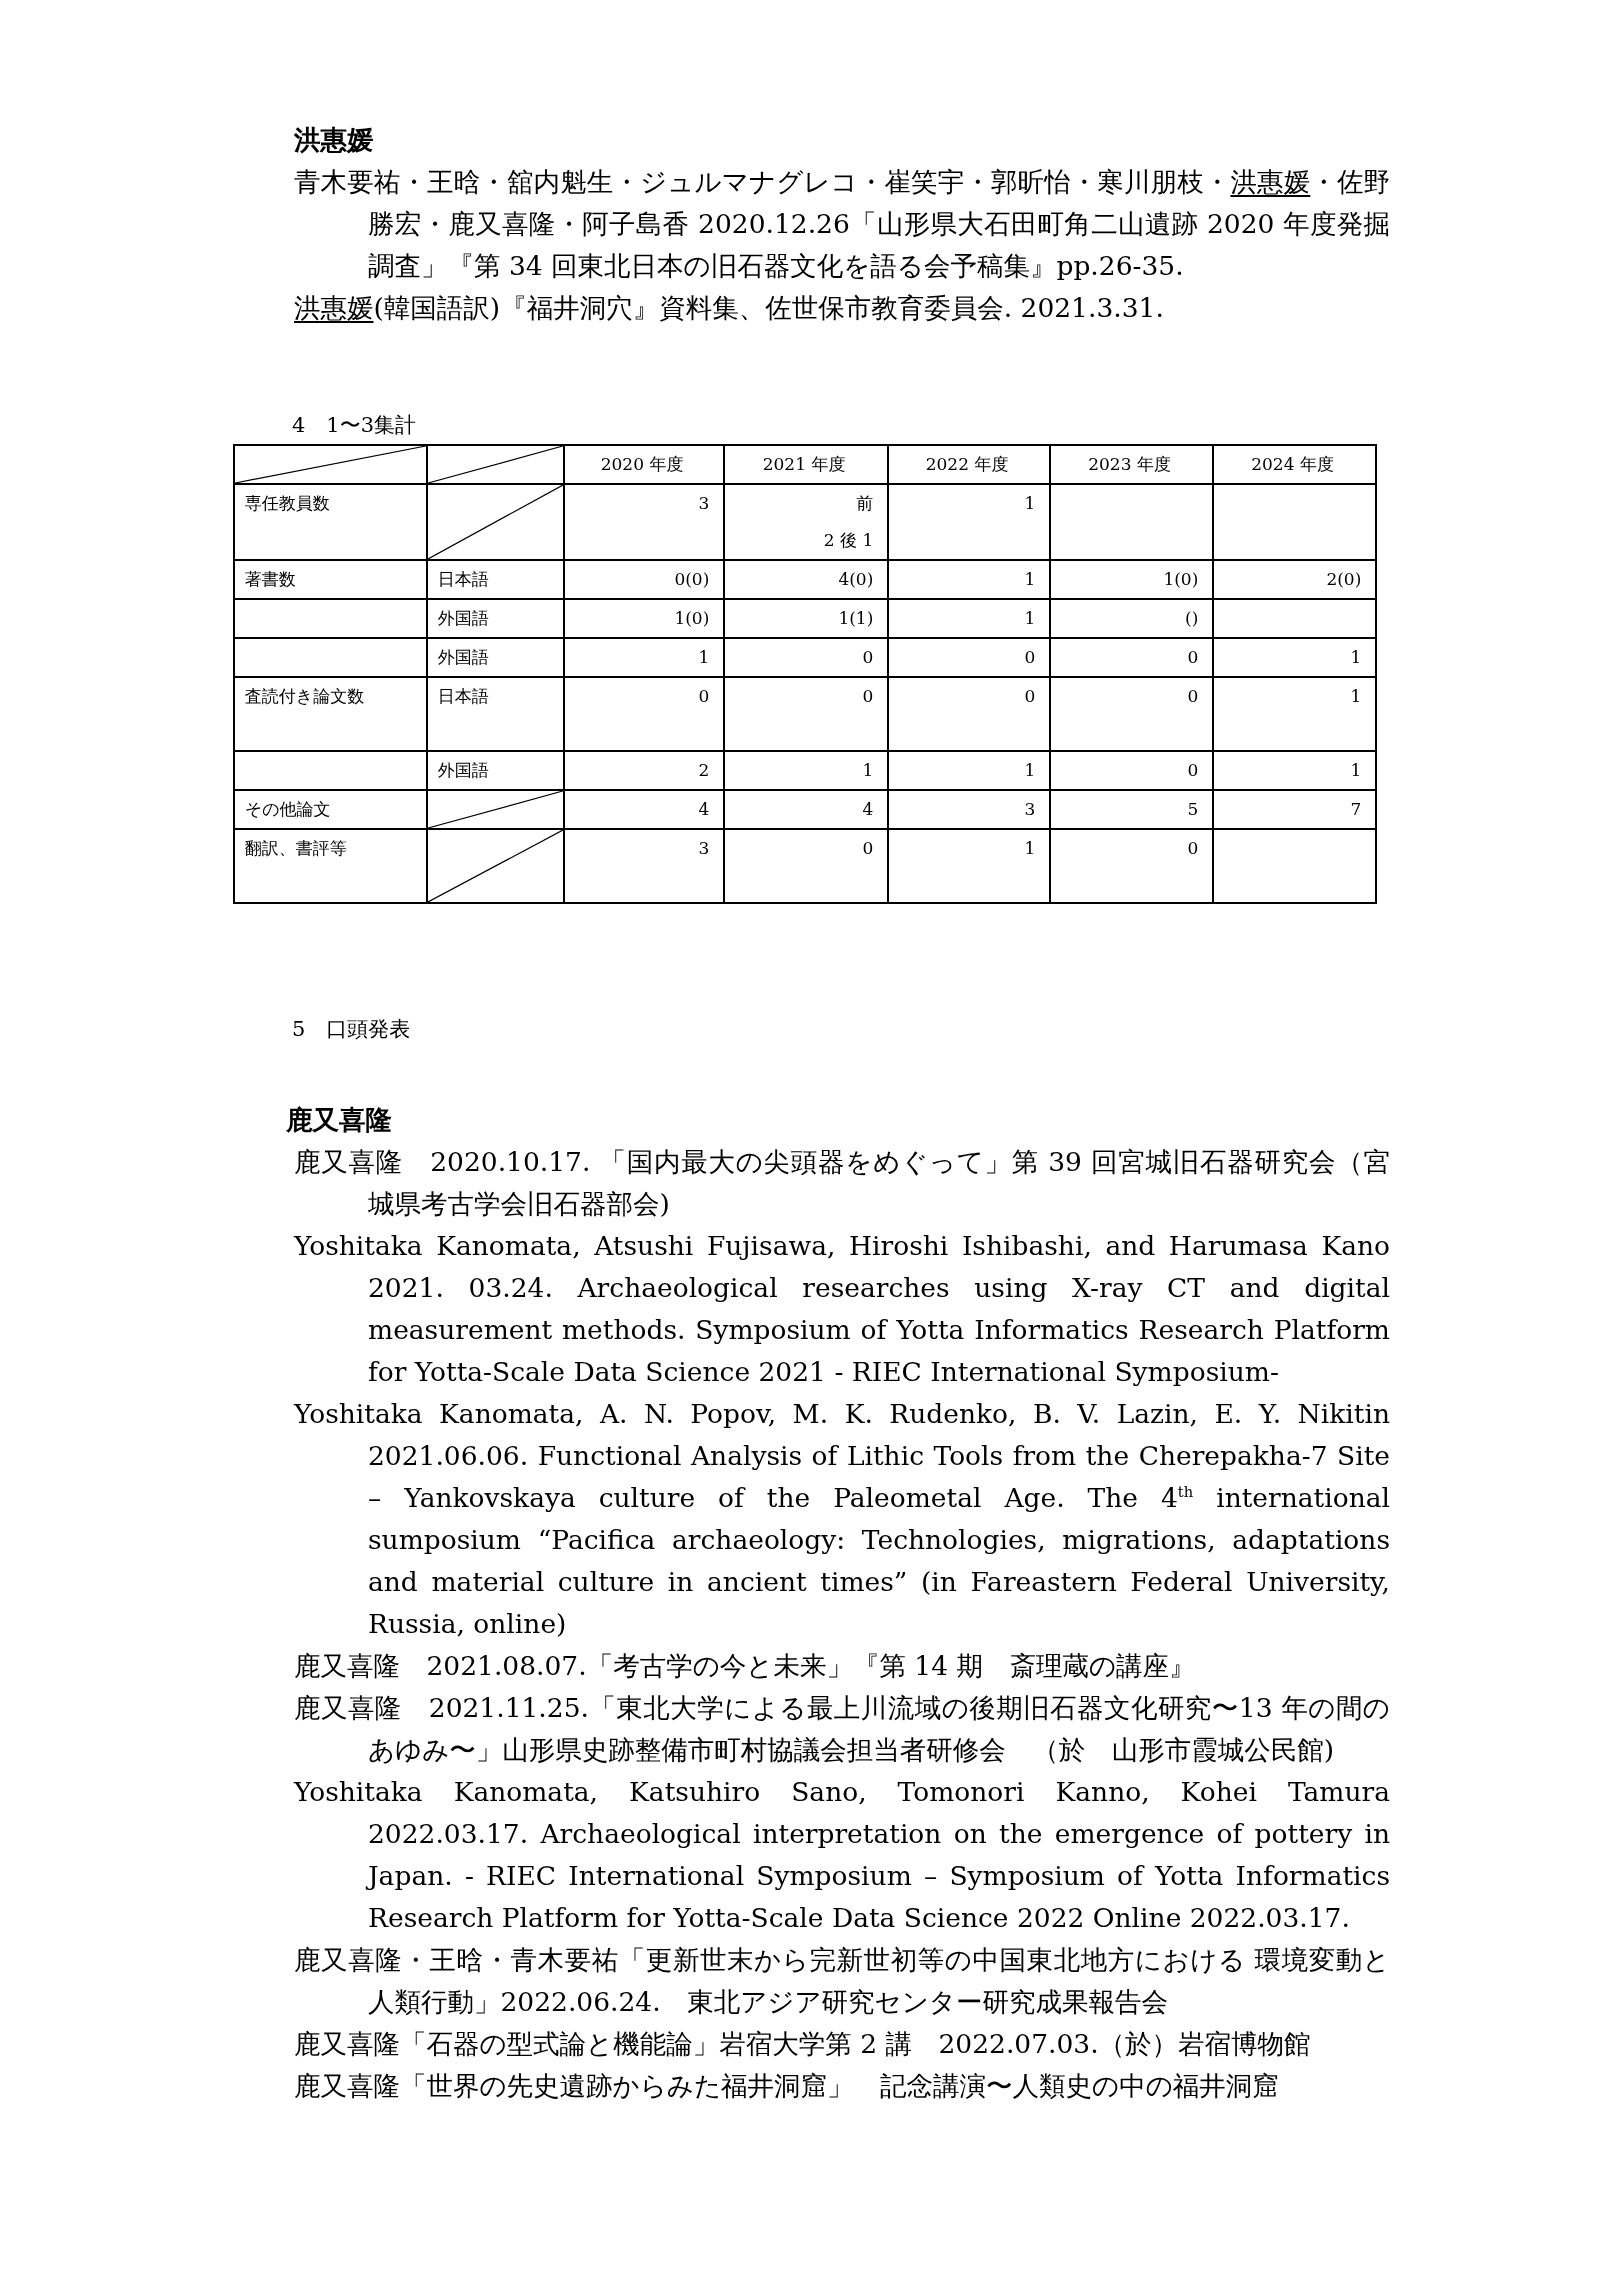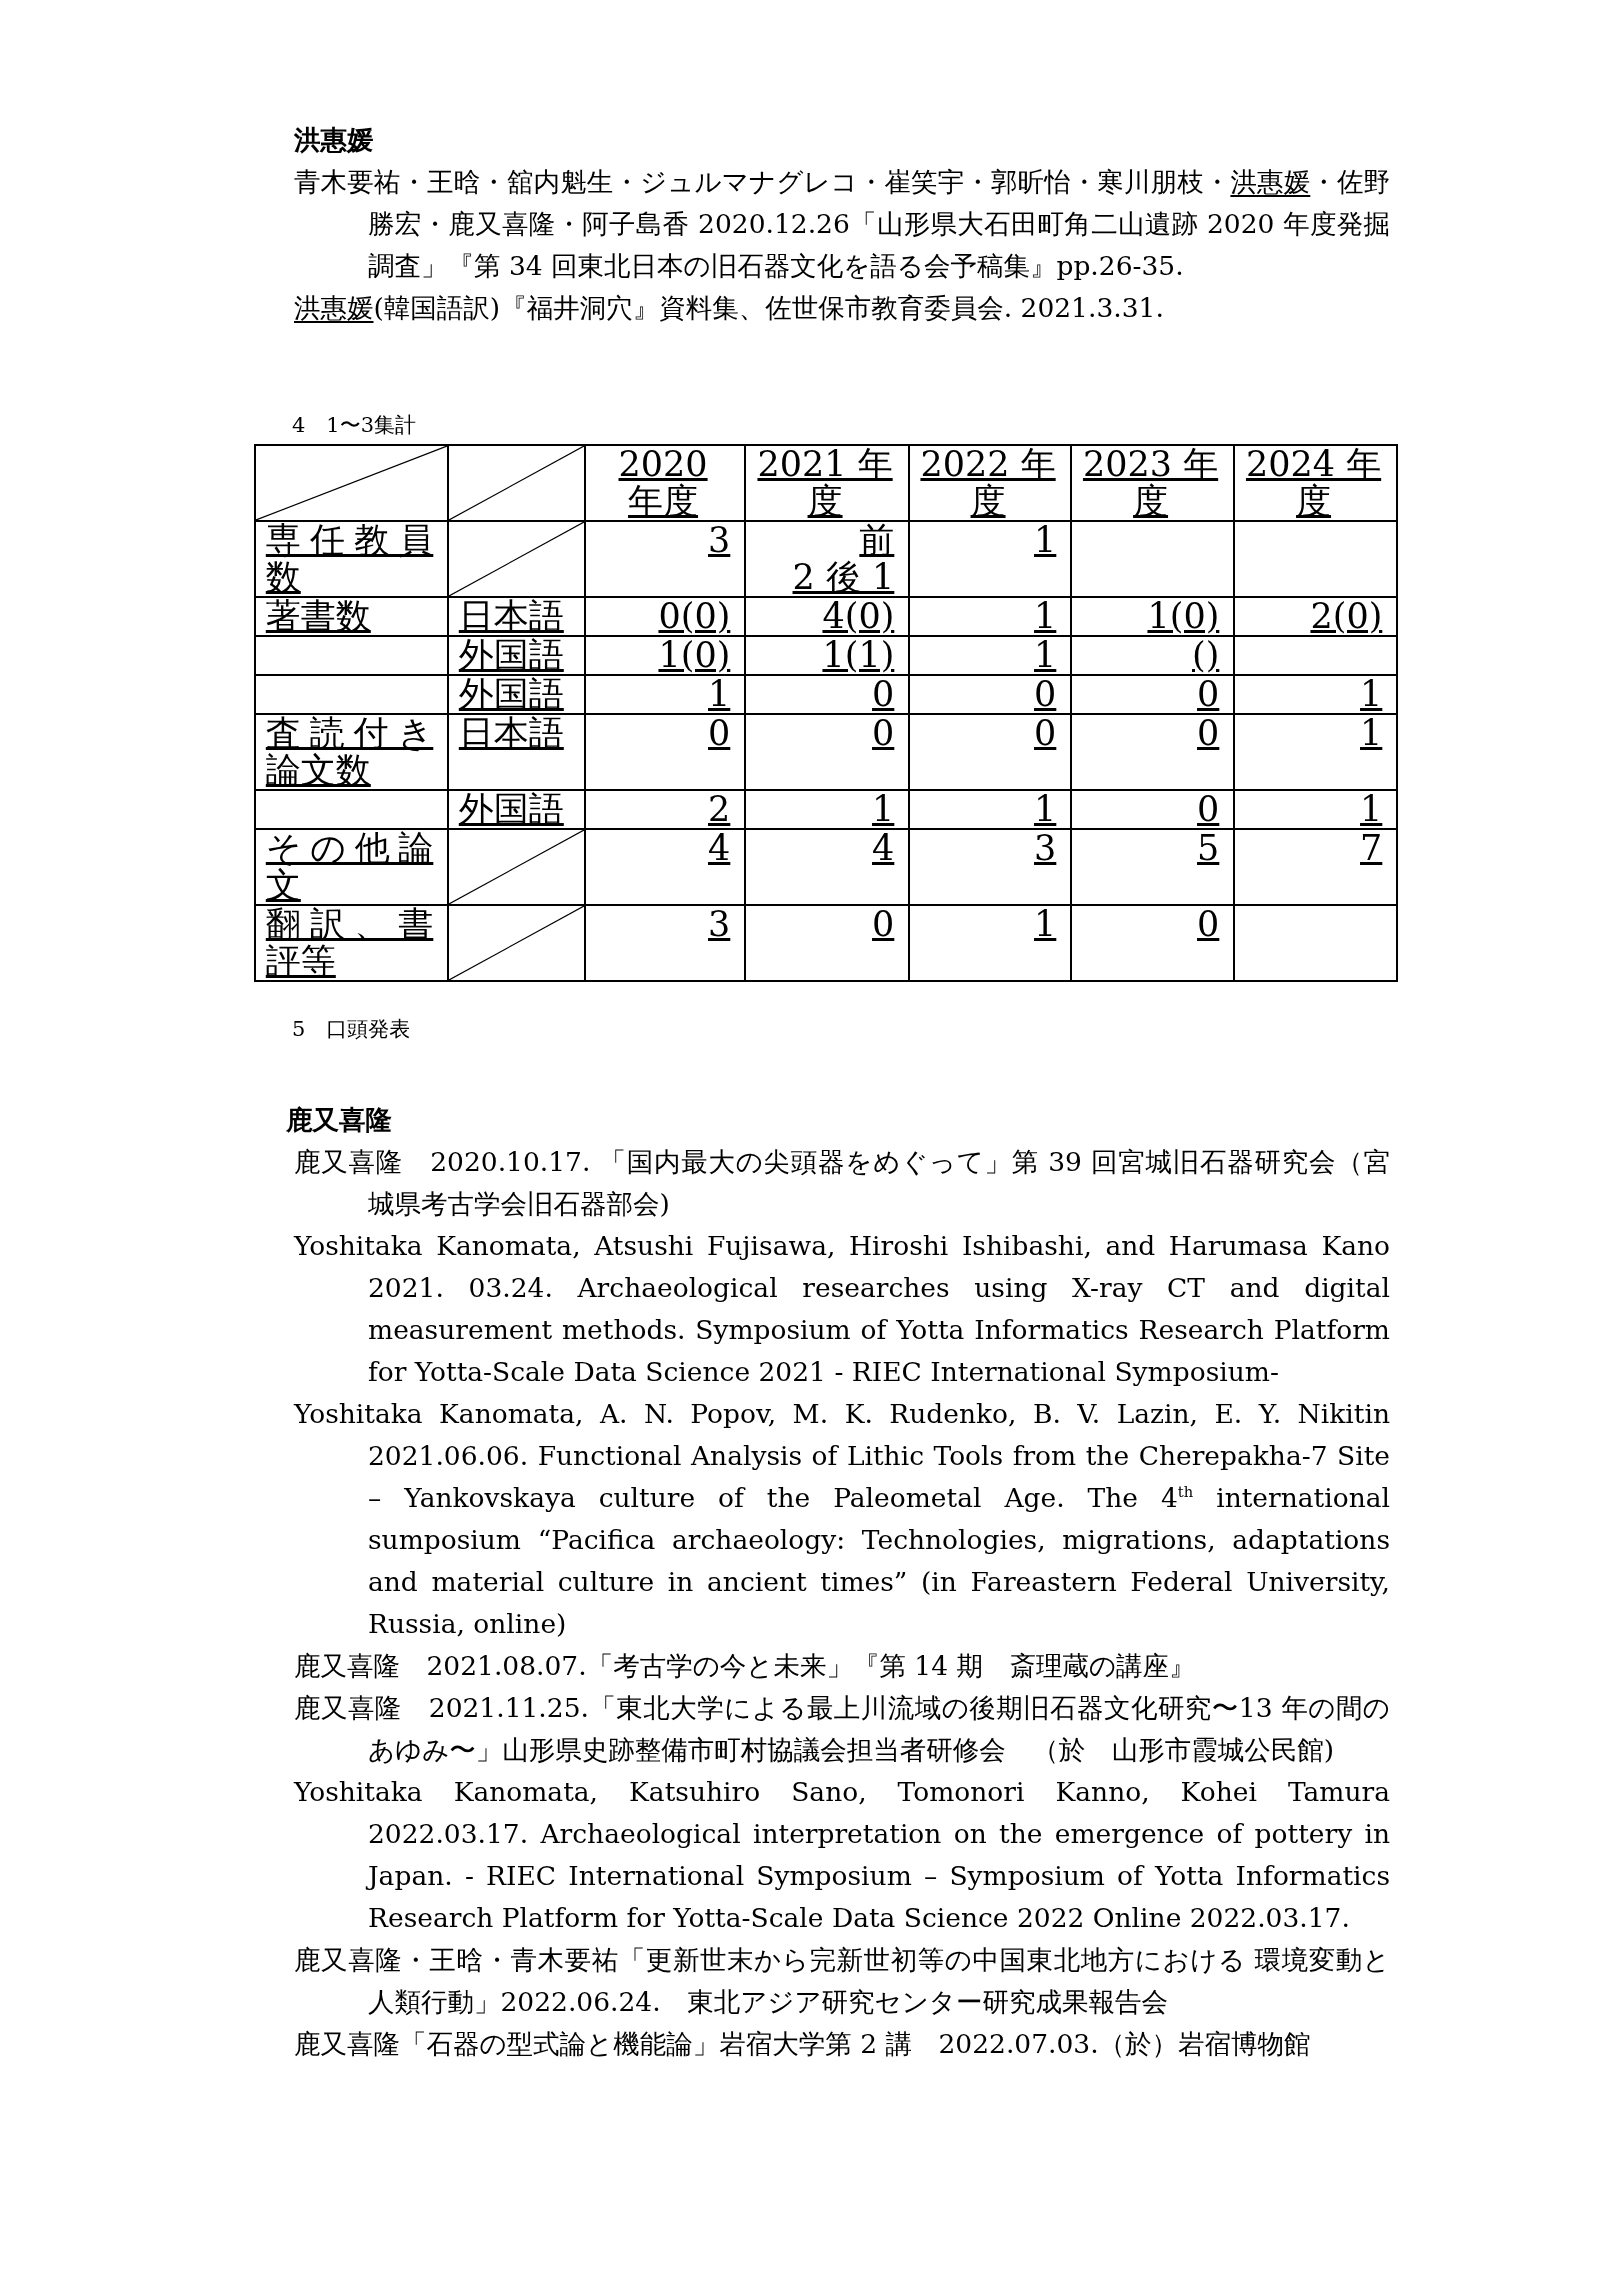--- a/index.html
+++ b/index.html
@@ -5,22 +5,22 @@
   html, body { margin: 0; padding: 0; background: #ffffff; }
   body { width: 1621px; height: 2293px; position: relative; overflow: hidden;
          font-family: "DejaVu Serif", "Liberation Serif", serif; color: #000; }
   .page { position: absolute; left: 0; top: 0; width: 1621px; height: 2288px; }
   .blk { position: absolute; left: 294px; width: 1096px; font-size: 26.5px; line-height: 42px; }
   .heading { position: absolute; left: 294px; font-size: 26.5px; font-weight: bold; line-height: 42px; }
   .entry { padding-left: 74px; text-indent: -74px; text-align: justify; margin: 0; }
   .u { text-decoration: underline; text-underline-offset: 3.9px; }
   sup { font-size: 14.7px; line-height: 0; vertical-align: 9.8px; }
   .sec-title { position: absolute; font-size: 21px; line-height: 42px; }
-  table.summary { position: absolute; left: 254px; top: 444px; width: 1141px;
-                  border-collapse: collapse; font-size: 35px; table-layout: fixed; text-decoration: underline; }
+  table.summary { position: absolute; left: 233px; top: 444px; width: 1141px;
+                  border-collapse: collapse; font-size: 17px; table-layout: fixed; }
   table.summary td, table.summary th {
     border-left: 2px solid #000; border-right: 2px solid #000;
     border-top: 2.9px solid #000; border-bottom: 2.9px solid #000;
     padding: 0 13.7px 0 9.8px; vertical-align: top; font-weight: normal; position: relative;
     line-height: 37px;
   }
   table.summary th { text-align: center; height: 35px; }
   table.summary td.num { text-align: right; }
   table.summary td.lbl { text-align: justify; }
   td.diag, th.diag { padding: 0 !important; }
@@ -166,16 +166,17 @@
   <div class="heading" style="top:1099px; left:286px;">鹿又喜隆</div>
   <div class="blk" id="pres-list" style="top:1141px; line-height:42px;">
     <p class="entry">鹿又喜隆　2020.10.17. 「国内最大の尖頭器をめぐって」第 39 回宮城旧石器研究会（宮城県考古学会旧石器部会)</p>
     <p class="entry">Yoshitaka Kanomata, Atsushi Fujisawa, Hiroshi Ishibashi, and Harumasa Kano 2021. 03.24. Archaeological researches using X-ray CT and digital measurement methods. Symposium of Yotta Informatics Research Platform for Yotta-Scale Data Science 2021 - RIEC International Symposium-</p>
     <p class="entry"><span>Yoshitaka Kanomata, A. N. Popov, M. K. Rudenko, B. V. Lazin, E. Y. Nikitin 2021.06.06. Functional Analysis of Lithic Tools from the Cherepakha-7 Site – Yankovskaya culture of the Paleometal Age. The 4</span><sup>th</sup><span> international sumposium “Pacifica archaeology: Technologies, migrations, adaptations and material culture in ancient times” (in Fareastern Federal University, Russia, online)</span></p>
     <p class="entry">鹿又喜隆　2021.08.07.「考古学の今と未来」『第 14 期　斎理蔵の講座』</p>
     <p class="entry">鹿又喜隆　2021.11.25.「東北大学による最上川流域の後期旧石器文化研究〜13 年の間のあゆみ〜」山形県史跡整備市町村協議会担当者研修会　（於　山形市霞城公民館)</p>
     <p class="entry">Yoshitaka Kanomata, Katsuhiro Sano, Tomonori Kanno, Kohei Tamura 2022.03.17. Archaeological interpretation on the emergence of pottery in Japan. - RIEC International Symposium – Symposium of Yotta Informatics Research Platform for Yotta-Scale Data Science 2022 Online 2022.03.17.</p>
     <p class="entry">鹿又喜隆・王晗・青木要祐「更新世末から完新世初等の中国東北地方における 環境変動と人類行動」2022.06.24.　東北アジア研究センター研究成果報告会</p>
     <p class="entry">鹿又喜隆「石器の型式論と機能論」岩宿大学第 2 講　2022.07.03.（於）岩宿博物館</p>
+    <p class="entry">鹿又喜隆「世界の先史遺跡からみた福井洞窟」　記念講演〜人類史の中の福井洞窟</p>
   </div>
 
 </div>
 
 
 </body></html>

